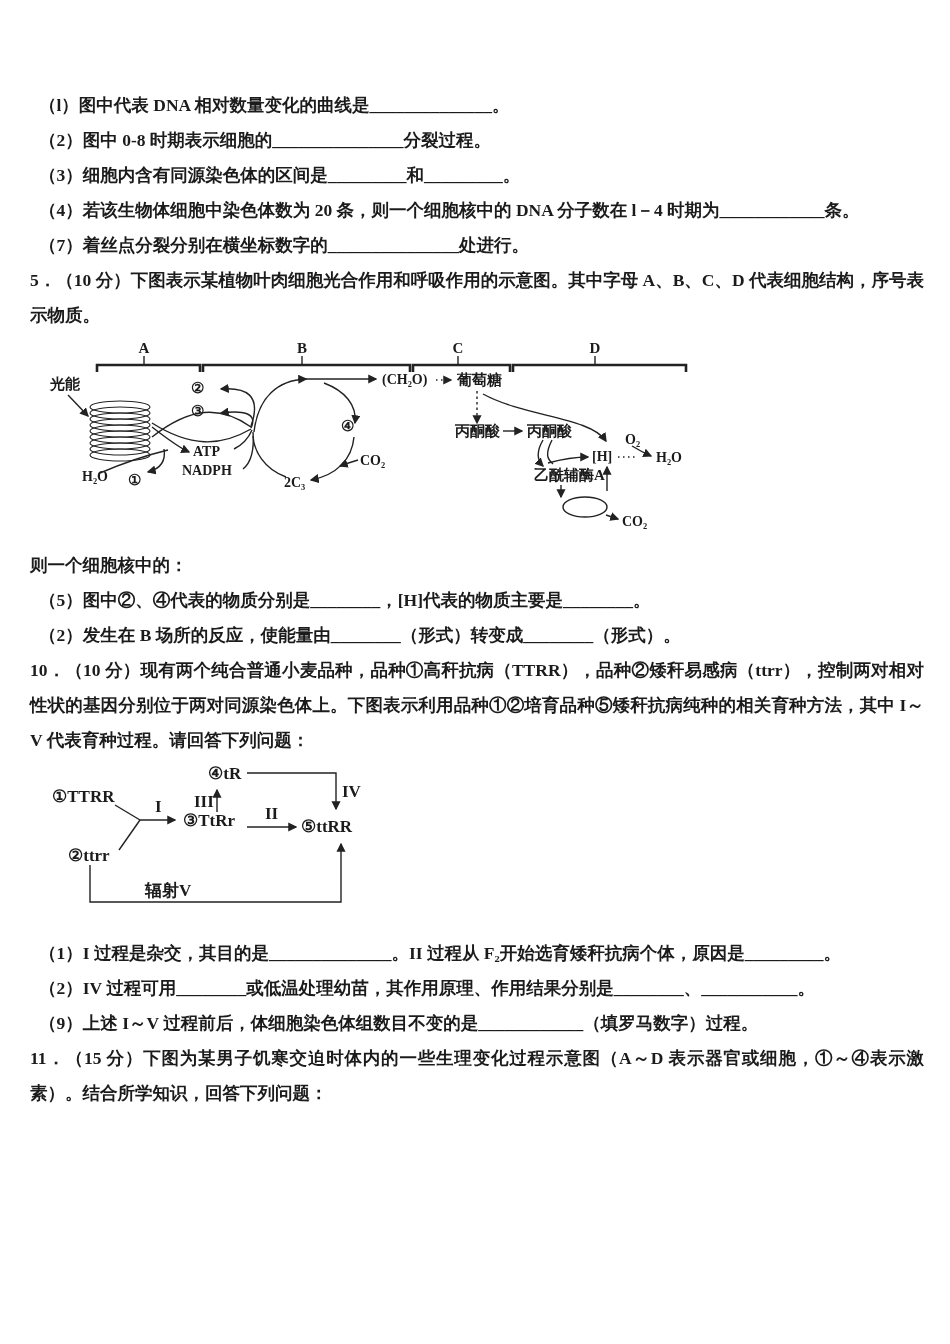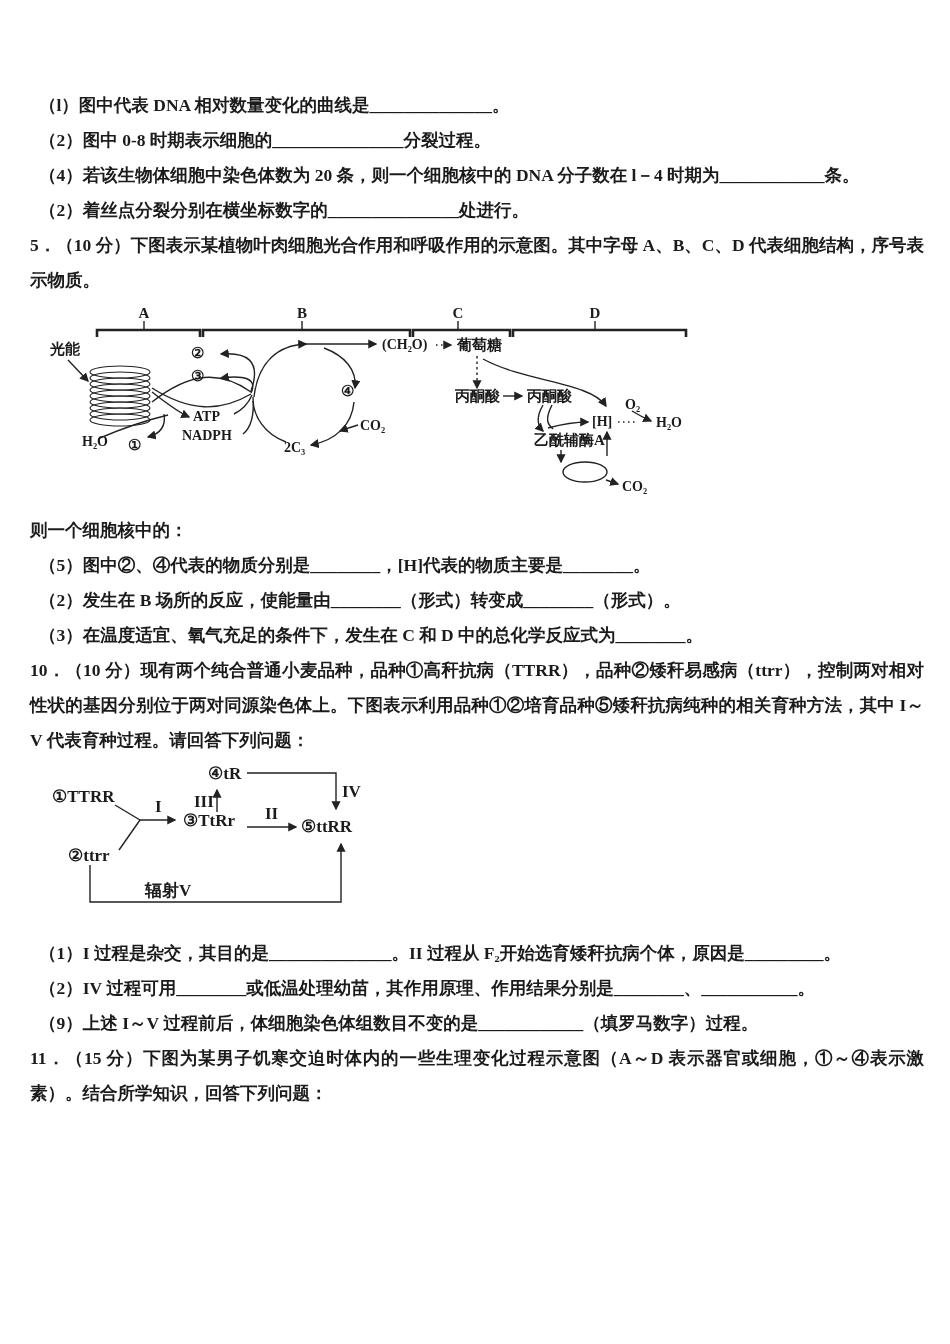--- a/index.html
+++ b/index.html
@@ -34,22 +34,23 @@
 </style>
 </head>
 <body>
 
 <div class="page">
   <div class="content">
 
     <div>
       <div class="line sub">（l）图中代表 DNA 相对数量变化的曲线是______________。</div>
       <div class="line sub">（2）图中 0-8 时期表示细胞的_______________分裂过程。</div>
+      <div class="line sub">（3）细胞内含有同源染色体的区间是_________和_________。</div>
       <div class="line sub">（4）若该生物体细胞中染色体数为 20 条，则一个细胞核中的 DNA 分子数在 l－4 时期为____________条。</div>
-      <div class="line sub">（2）着丝点分裂分别在横坐标数字的_______________处进行。</div>
+      <div class="line sub">（7）着丝点分裂分别在横坐标数字的_______________处进行。</div>
     </div>
 
     <div class="para">5．（10 分）下图表示某植物叶肉细胞光合作用和呼吸作用的示意图。其中字母 A、B、C、D 代表细胞结构，序号表示物质。</div>
 
     <div class="diagram1">
       <svg width="890" height="200" viewBox="0 0 890 200">
         <defs>
           <marker id="ah1" viewBox="0 0 10 10" refX="8.5" refY="5" markerWidth="6.5" markerHeight="6.5" orient="auto-start-reverse">
             <path d="M0,0 L10,5 L0,10 z" fill="#222222"></path>
           </marker>
@@ -138,21 +139,20 @@
           <line class="ln" x1="566" y1="176" x2="578" y2="180" marker-end="url(#ah1)"></line>
           <text class="t14" x="582" y="187">CO₂</text>
         </g>
       </svg>
     </div>
 
     <div class="line">则一个细胞核中的：</div>
     <div>
       <div class="line sub">（5）图中②、④代表的物质分别是________，[H]代表的物质主要是________。</div>
       <div class="line sub">（2）发生在 B 场所的反应，使能量由________（形式）转变成________（形式）。</div>
-      <div class="line sub">（3）在温度适宜、氧气充足的条件下，发生在 C 和 D 中的总化学反应式为________。</div>
     </div>
 
     <div class="para">10．（10 分）现有两个纯合普通小麦品种，品种①高秆抗病（TTRR），品种②矮秆易感病（ttrr），控制两对相对性状的基因分别位于两对同源染色体上。下图表示利用品种①②培育品种⑤矮秆抗病纯种的相关育种方法，其中 I～V 代表育种过程。请回答下列问题：</div>
 
     <div class="diagram2">
       <svg width="340" height="155" viewBox="0 0 340 155">
         <defs>
           <marker id="ah2" viewBox="0 0 10 10" refX="8.5" refY="5" markerWidth="6.5" markerHeight="6.5" orient="auto-start-reverse">
             <path d="M0,0 L10,5 L0,10 z" fill="#222222"></path>
           </marker>

